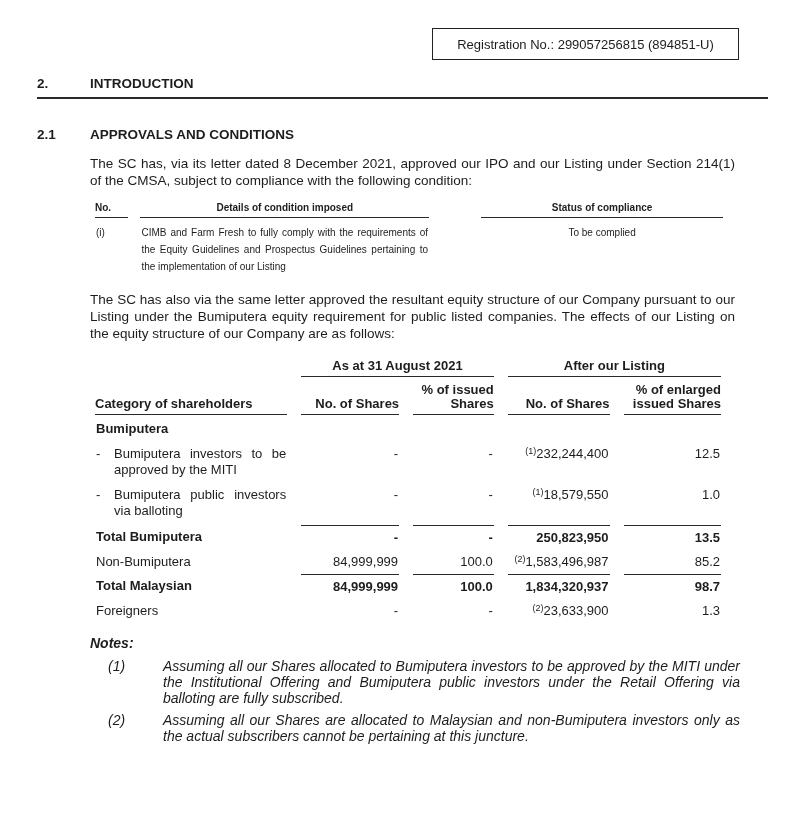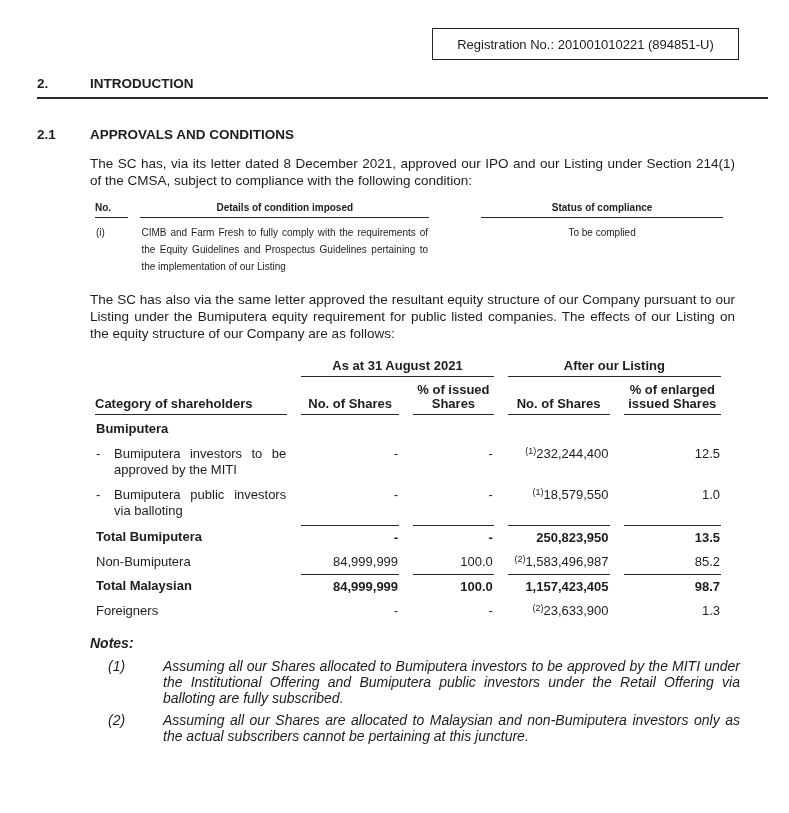--- a/index.html
+++ b/index.html
@@ -80,21 +80,21 @@
     text-align: center;
     border-bottom: 1.5px solid #2a2a2a;
     padding-bottom: 3px;
   }
   .eq-table tr.colhead th {
     vertical-align: bottom;
     border-bottom: 1.5px solid #2a2a2a;
     padding: 6px 0 3px 0;
   }
   .eq-table tr.colhead th.cat { text-align: left; }
-  .eq-table tr.colhead th.num { }
+  .eq-table tr.colhead th.num { text-align: right; }
   .eq-table td { vertical-align: top; line-height: 16px; }
   .eq-table td.v { text-align: right; }
   .eq-table tr.r-section td { font-weight: bold; padding-top: 6px; }
   .eq-table tr.r-item td { padding-top: 8px; }
   .eq-table tr.r-item.last td { padding-bottom: 6px; }
   .eq-table tr.r-plain td { padding-top: 4px; padding-bottom: 4px; }
   .eq-table tr.r-subtotal td, .eq-table tr.r-total td {
     font-weight: bold;
     padding-top: 4px;
     padding-bottom: 4px;
@@ -112,21 +112,21 @@
   .note-item { display: flex; margin-top: 6px; }
   .note-ref { margin-left: 18px; width: 55px; flex: none; line-height: 16px; }
   .note-text { width: 577px; text-align: justify; line-height: 16px; }
 </style>
 </head>
 <body>
 
 <div class="page">
 
   <div class="reg-box">
-    <span>Registration No.: 201001010221 (894851-U)</span>
+    <span>Registration No.: 299057256815 (894851-U)</span>
   </div>
 
   <div class="sec-heading">
     <span class="sec-num">2.</span>
     <span>INTRODUCTION</span>
   </div>
 
   <div class="subsec-heading">
     <span class="sec-num">2.1</span>
     <span>APPROVALS AND CONDITIONS</span>
@@ -228,21 +228,21 @@
           <td>Non-Bumiputera</td>
           <td class="v">84,999,999</td>
           <td class="v">100.0</td>
           <td class="v"><sup class="fn">(2)</sup><span>1,583,496,987</span></td>
           <td class="v">85.2</td>
         </tr>
         <tr class="r-subtotal">
           <td>Total Malaysian</td>
           <td class="v">84,999,999</td>
           <td class="v">100.0</td>
-          <td class="v">1,157,423,405</td>
+          <td class="v">1,834,320,937</td>
           <td class="v">98.7</td>
         </tr>
         <tr class="r-plain">
           <td>Foreigners</td>
           <td class="v">-</td>
           <td class="v">-</td>
           <td class="v"><sup class="fn">(2)</sup><span>23,633,900</span></td>
           <td class="v">1.3</td>
         </tr>
       </tbody>

